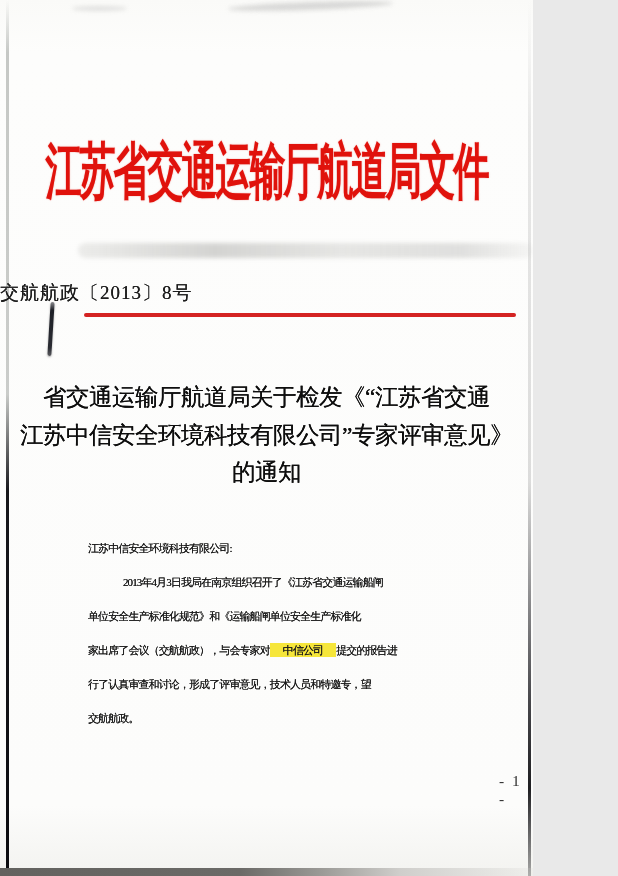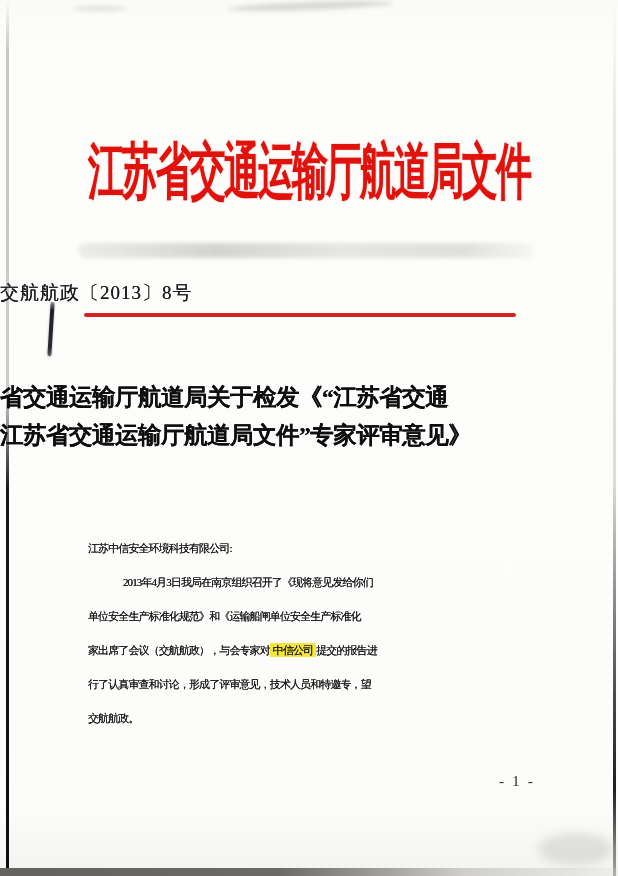--- a/index.html
+++ b/index.html
@@ -1,17 +1,17 @@
 <!DOCTYPE html>
 <html><head>
 <meta charset="utf-8">
 <style>
   html,body{margin:0;padding:0;background:#e9e9e9;}
   .page{
-    position:relative;width:618px;height:876px;overflow:hidden;
+    position:relative;width:533px;height:876px;overflow:hidden;
     background:linear-gradient(180deg,#fafaf8,#fdfdfc 6%,#fcfcfb 92%,#f3f3f0);
     font-family:"Liberation Serif","DejaVu Serif",serif;
   }
   
   .edge-left{position:absolute;left:6px;top:0;bottom:0;width:3px;
     background:linear-gradient(rgba(130,135,130,0),rgba(130,135,130,.45) 6%,rgba(120,125,120,.38) 45%,#17171b 56%,#0c0c10 100%);}
   .edge-right{position:absolute;right:2px;top:0;bottom:0;width:3px;
     background:linear-gradient(rgba(160,160,160,0) 0%,rgba(160,160,160,.22) 14%,rgba(150,150,150,.32) 55%,rgba(40,40,45,.85) 80%,#1f1f22 90%,rgba(90,90,90,.5) 100%);}
   .edge-bottom{position:absolute;left:0;bottom:0;height:8px;width:100%;
     background:linear-gradient(90deg,#63625f 0%,#6b6a67 45%,#9a9995 60%,#cfcecb 75%,rgba(210,210,206,.15) 100%);}
@@ -30,29 +30,29 @@
     transform:scaleY(1.7);transform-origin:50% 0;
     text-shadow:0 0 1px rgba(224,18,12,.55);
   }
   .doc-number{position:absolute;top:280px;left:0;right:0;
     font-size:19px;color:#1d1d1d;letter-spacing:1px;text-shadow:0 0 .4px #1d1d1d;}
   .staple{position:absolute;left:49px;top:302px;width:4px;height:54px;border-radius:3px;
     background:linear-gradient(#8a8a8e,#1d1f26 15%,#2a2c33 85%,#5a5a5e);
     transform:rotate(3.5deg);box-shadow:0 1px 2px rgba(80,80,80,.5);}
   .red-divider{position:absolute;top:313px;left:84px;width:432px;height:4px;background:#d42322;border-radius:2px;}
   
-  .doc-title{position:absolute;top:379px;left:0;right:0;
-    font-size:23.5px;font-weight:700;color:#0e0e0e;line-height:37.5px;letter-spacing:-.5px;
+  .doc-title{position:absolute;top:379px;left:0;right:0;text-align:center;
+    font-size:23.5px;font-weight:400;color:#0e0e0e;line-height:37.5px;letter-spacing:-.5px;
     text-shadow:0 0 .6px #0e0e0e;}
   
   .body{position:absolute;top:511px;left:88px;font-size:11px;line-height:34px;
     color:#1b1b1b;letter-spacing:-.9px;text-shadow:0 0 .5px #1b1b1b;margin-top:20px;}
   .body .line{white-space:nowrap;}
   .body .indent{padding-left:35px;}
-  .hl{background:#f6e63b;padding:1px 3px;}
+  .hl{background:#f6e63b;padding:1px 13px;}
   .page-number{position:absolute;top:772px;left:499px;font-size:15.5px;color:#303030;letter-spacing:2px;}
 </style>
 </head>
 <body>
 
 <div class="page">
   <div class="edge-left"></div>
   <div class="edge-right"></div>
   <div class="edge-bottom"></div>
   <div class="smudge s1"></div>
@@ -60,26 +60,27 @@
   <div class="smudge s3"></div>
   <div class="ghost-band"></div>
 
   <div class="agency-title">江苏省交通运输厅航道局文件</div>
   <div class="doc-number">交航航政〔2013〕8号</div>
   <div class="staple"></div>
   <div class="red-divider"></div>
 
   <div class="doc-title">
     <div>省交通运输厅航道局关于检发《“江苏省交通</div>
-    <div>江苏省交通运输厅航道局文件”专家评审意见》</div>
+    <div>江苏中信安全环境科技有限公司”专家评审意见》</div>
+    <div>的通知</div>
   </div>
 
   <div class="body">
     <div class="line">江苏中信安全环境科技有限公司:</div>
-    <div class="line indent">2013年4月3日我局在南京组织召开了《现将意见发给你们</div>
+    <div class="line indent">2013年4月3日我局在南京组织召开了《江苏省交通运输船闸</div>
     <div class="line">单位安全生产标准化规范》和《运输船闸单位安全生产标准化</div>
     <div class="line"><span>家出席了会议（交航航政），与会专家对</span><span class="hl">中信公司</span><span>提交的报告进</span></div>
     <div class="line">行了认真审查和讨论，形成了评审意见，技术人员和特邀专，望</div>
     <div class="line">交航航政。</div>
   </div>
 
   <div class="page-number">- 1 -</div>
 </div>
 
 </body></html>

